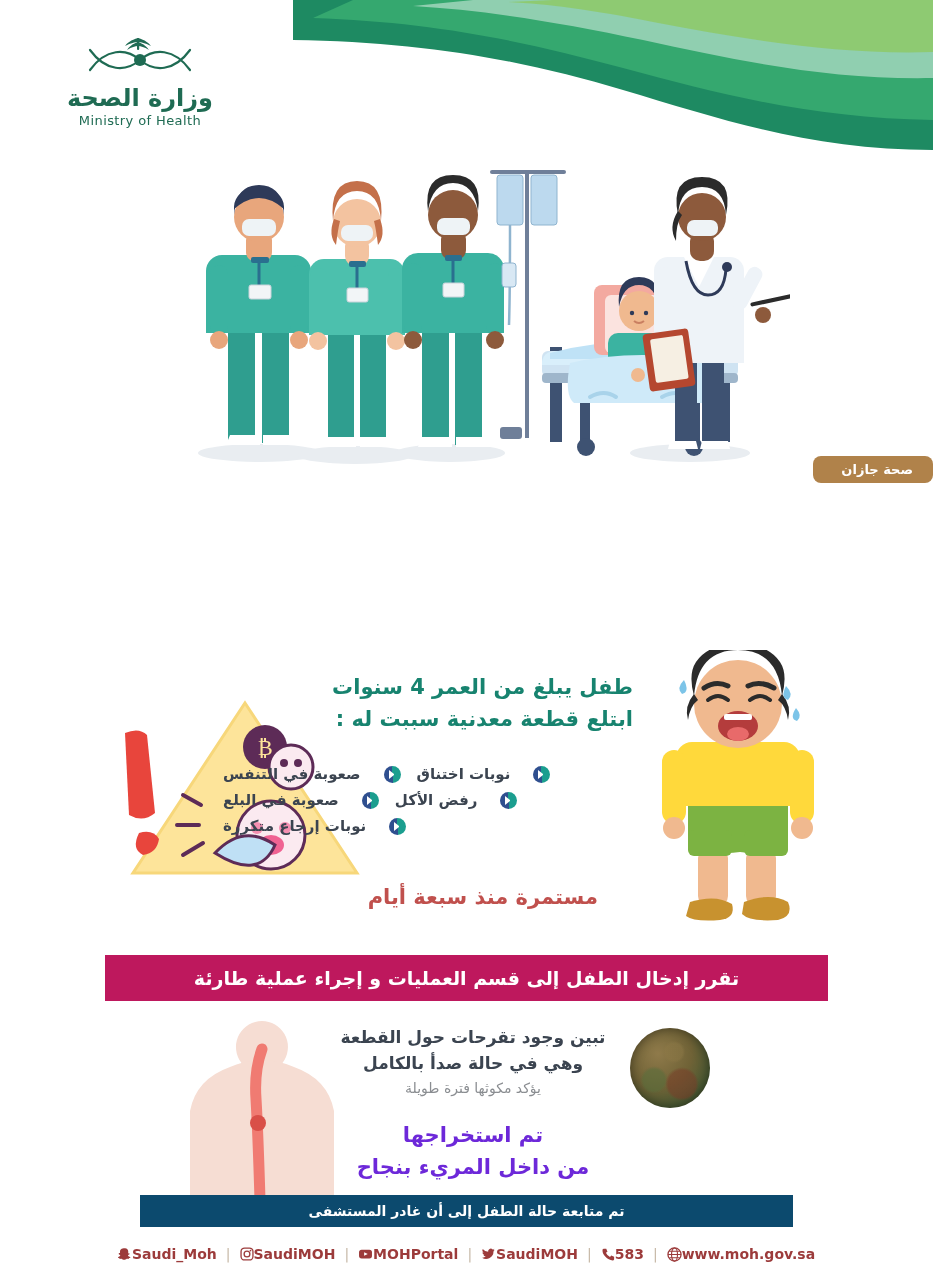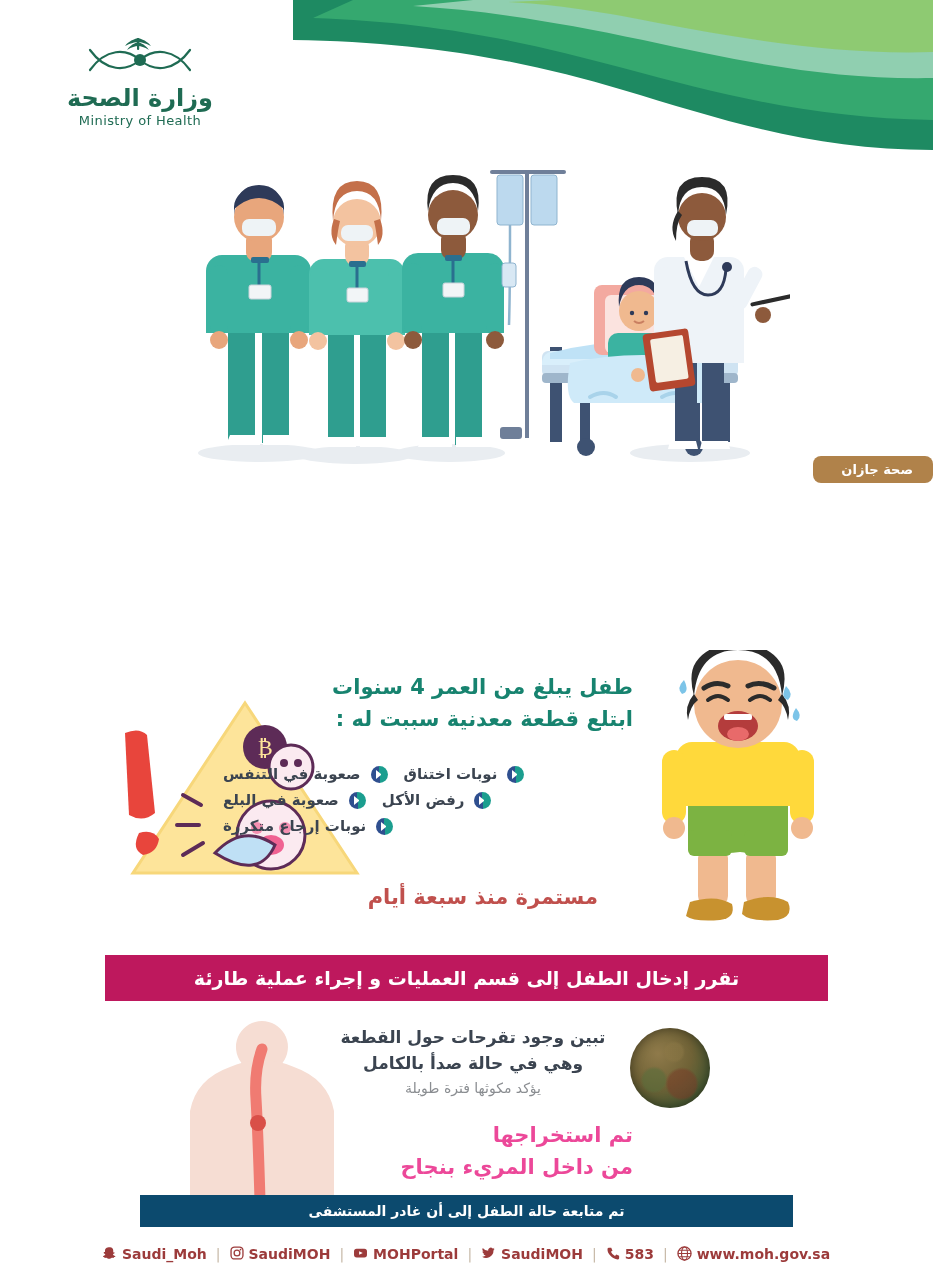--- a/index.html
+++ b/index.html
@@ -33,21 +33,21 @@
   .headline { position:absolute; top:500px; right:40px; left:40px; text-align:right; }
   .headline .kicker { color:#6d6e71; font-size:21px; margin-bottom:10px; font-weight:500;}
   .headline .title { color:#17836f; font-size:25px; font-weight:bold; line-height:1.45; }
 
   
   .sym-wrap { position:absolute; top:660px; right:0; left:0; height:290px; }
   .sym-head { position:absolute; top:12px; right:300px; text-align:right; color:#17836f;
               font-size:21px; font-weight:bold; line-height:1.5; }
   .sym-list { position:absolute; top:105px; right:310px; width:400px; }
   .sym-row { display:flex; justify-content:flex-end; gap:16px; margin-bottom:8px; }
-  .sym-item { display:flex; align-items:center; gap:10px; color:#3b4450; font-size:15px; font-weight:bold;}
+  .sym-item { display:flex; align-items:center; gap:23px; color:#3b4450; font-size:15px; font-weight:bold;}
   .bullet { width:17px; height:17px; border-radius:50%; flex:none;
             background:conic-gradient(#1b9e8f 0 50%, #2f4f8f 0 100%);
             position:relative; }
   .bullet::after{ content:""; position:absolute; inset:4px 3px 4px 5px;
             border-left:5px solid #fff; border-top:4px solid transparent; border-bottom:4px solid transparent;}
   .sym-note { position:absolute; top:225px; right:335px; color:#c0504d; font-size:21px; font-weight:bold;}
 
   .alert-art { position:absolute; top:25px; left:95px; width:270px; height:230px; }
   .boy-art   { position:absolute; top:-10px; left:620px; width:250px; height:300px; }
 
@@ -64,33 +64,33 @@
   .coin  { position:absolute; top:18px; left:630px; width:80px; height:80px; border-radius:50%;
            background:radial-gradient(circle at 35% 32%, #8f7a4a 0%, #6f6236 45%, #4b5a33 72%, #3c4a2a 100%);
            box-shadow:inset 0 0 12px rgba(0,0,0,.45); }
   .coin::after{ content:""; position:absolute; inset:0; border-radius:50%;
            background:radial-gradient(circle at 65% 70%, rgba(120,60,40,.55) 0 18%, transparent 22%),
                       radial-gradient(circle at 30% 65%, rgba(90,110,60,.6) 0 14%, transparent 18%),
                       radial-gradient(circle at 55% 30%, rgba(140,120,70,.5) 0 12%, transparent 16%); }
   .find-text { position:absolute; top:15px; right:300px; width:320px; text-align:center; }
   .find-text .l1 { color:#3b4450; font-size:17px; font-weight:bold; line-height:1.5; }
   .find-text .l2 { color:#8a8d91; font-size:14px; margin-top:4px; letter-spacing:1px;}
-  .find-out { position:absolute; top:110px; right:300px; width:320px; text-align:right;
-              color:#ec4899; font-size:21px; font-weight:bold; line-height:1.5; }
+  .find-out { position:absolute; top:110px; right:300px; width:320px; text-align:center;
+              color:#6d28d9; font-size:21px; font-weight:bold; line-height:1.5; }
 
   
   .followup { position:absolute; top:1195px; right:140px; left:140px; height:32px;
               background:#0c4a6e; color:#fff; display:flex; align-items:center; justify-content:center;
               font-size:14px; font-weight:bold; }
 
   
   .footer { position:absolute; bottom:18px; right:0; left:0; display:flex; justify-content:center;
             align-items:center; gap:9px; color:#9c3b3b; font-size:14px; font-weight:bold; }
   .footer .sep { color:#c6b8a6; font-weight:normal; }
-  .footer .itm { display:flex; gap:5px; direction:ltr;}
+  .footer .itm { display:flex; align-items:center; direction:ltr;}
   .footer svg { display:block; }
 </style>
 </head>
 <body>
 
 <div class="page">
 
   <div class="swoosh">
     <svg width="640" height="165" viewBox="0 0 640 165">
       <path d="M640,0 L640,150 C520,150 430,120 330,90 C230,60 130,42 0,40 L0,0 Z" fill="#1e8a62"></path>

